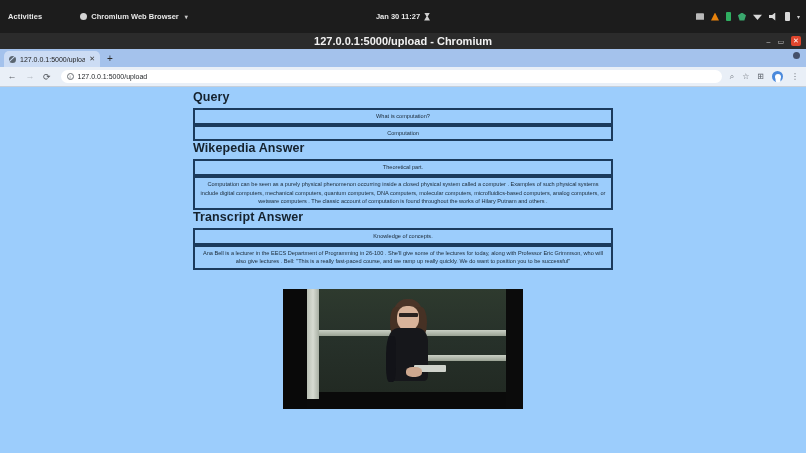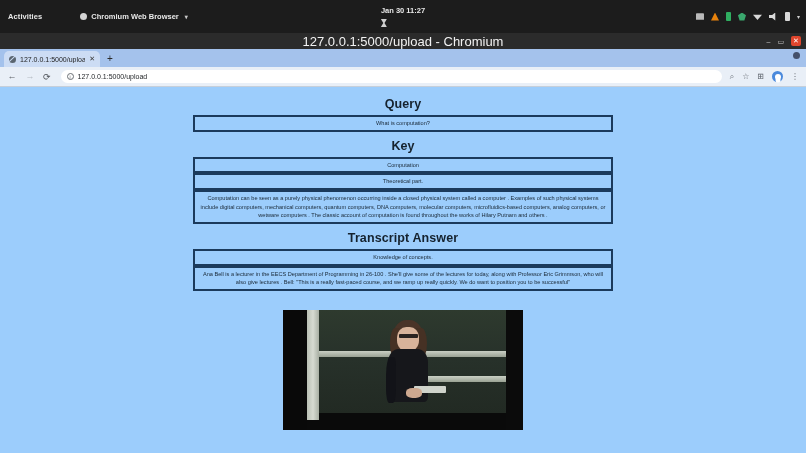--- a/index.html
+++ b/index.html
@@ -22,21 +22,21 @@
   .gnome-app { display: flex; align-items: center; gap: 4px; margin-left: 38px; font-weight: 700; }
   .gnome-app-dot {
     width: 7px; height: 7px; border-radius: 50%;
     background: #d4d4d4;
     display: inline-block;
   }
   .gnome-caret { font-size: 6px; opacity: .85; margin-left: 2px; }
   .gnome-clock {
     position: absolute; left: 50%; transform: translateX(-50%);
     font-weight: 600; font-size: 7.5px;
-    display: flex; align-items: flex-start; gap: 4px; flex-direction: column;
+    display: flex; align-items: center; gap: 4px;
   }
   .clock-icon { width: 6px; height: 8px; background: #cfcfcf;
                 clip-path: polygon(0 0,100% 0,60% 50%,100% 100%,0 100%,40% 50%); }
   .gnome-tray {
     position: absolute; right: 6px; display: flex; align-items: center; gap: 7px;
   }
   .tray-ico { width: 8px; height: 8px; display: inline-block; }
   .ico-mail  { background:#b9b9b9; border-radius:1px; clip-path: polygon(0 10%,100% 10%,100% 90%,0 90%); }
   .ico-cone  { background:#e8820c; clip-path: polygon(50% 0,100% 100%,0 100%); }
   .ico-batt2 { background:#2fae60; border-radius:1px; width:5px; height:9px; }
@@ -45,21 +45,21 @@
   .ico-vol   { background:#d8d8d8; clip-path: polygon(0 30%,35% 30%,70% 0,70% 100%,35% 70%,0 70%); width:9px;}
   .ico-batt  { background:#d8d8d8; border-radius:1px; width:5px; height:9px; }
   .tray-caret { font-size:6px; color:#cfcfcf; }
 
   
   .title-bar {
     height: 16px; width: 806px; background: #2b2b2b;
     display: flex; align-items: center; justify-content: center;
     position: relative;
   }
-  .title-text { color: #f2f2f2; font-size: 13px; font-weight: 400; }
+  .title-text { color: #f2f2f2; font-size: 11px; font-weight: 700; }
   .win-controls { position: absolute; right: 5px; display: flex; align-items: center; gap: 7px; }
   .wc { font-size: 7px; color: #c9c9c9; line-height: 1; }
   .wc-close {
     width: 10px; height: 10px; border-radius: 2px; background: #e0462e;
     color: #fff; font-size: 7px; display: flex; align-items: center; justify-content: center;
   }
 
   
   .tab-strip {
     height: 18px; width: 806px; background: #a4c2ec;
@@ -115,22 +115,22 @@
     background: #fff; box-shadow: 0 3px 0 -0.5px #fff;
   }
 
   
   .page {
     width: 806px; height: 383px; background: #9ccdfc;
     overflow: hidden; position: relative;
   }
   .content { width: 420px; margin: 0 auto; padding-top: 3px; }
   .sec-title {
-    text-align: center; font-size: 12.5px; font-weight: 700; color: #15222e;
-    margin: 7px 0 4px 0; letter-spacing: .1px;
+    text-align: left; font-size: 12.5px; font-weight: 700; color: #15222e;
+    margin: 0 0 4px 0; letter-spacing: .1px;
   }
   .field {
     border: 2px solid #1b3a5c; background: #9ccdfc;
     padding: 2px 4px; text-align: center;
     font-size: 5.6px; color: #1a2937; line-height: 1.55;
   }
   .field.multiline { text-align: center; }
   .lecture-wrap { display: flex; justify-content: center; margin-top: 19px; }
 
   
@@ -258,23 +258,23 @@
     <span class="tb-ico">⋮</span>
   </span>
 </div>
 
 <div class="page">
   <div class="content">
 
     <h2 class="sec-title">Query</h2>
     <div class="field">What is computation?</div>
 
-    <h2 class="sec-title">Key</h2>
     <div class="field">Computation</div>
 
+    <h2 class="sec-title">Wikepedia Answer</h2>
     <div class="field">Theoretical part.</div>
 
     <div class="field multiline">Computation can be seen as a purely physical phenomenon occurring inside a closed physical system called a computer . Examples of such physical systems include digital computers, mechanical computers, quantum computers, DNA computers, molecular computers, microfluidics-based computers, analog computers, or wetware computers . The classic account of computation is found throughout the works of Hilary Putnam and others .</div>
 
     <h2 class="sec-title">Transcript Answer</h2>
     <div class="field">Knowledge of concepts.</div>
 
     <div class="field multiline">Ana Bell is a lecturer in the EECS Department of Programming in 26-100 . She'll give some of the lectures for today, along with Professor Eric Grimmson, who will also give lectures . Bell: "This is a really fast-paced course, and we ramp up really quickly. We do want to position you to be successful"</div>
 
   </div>

